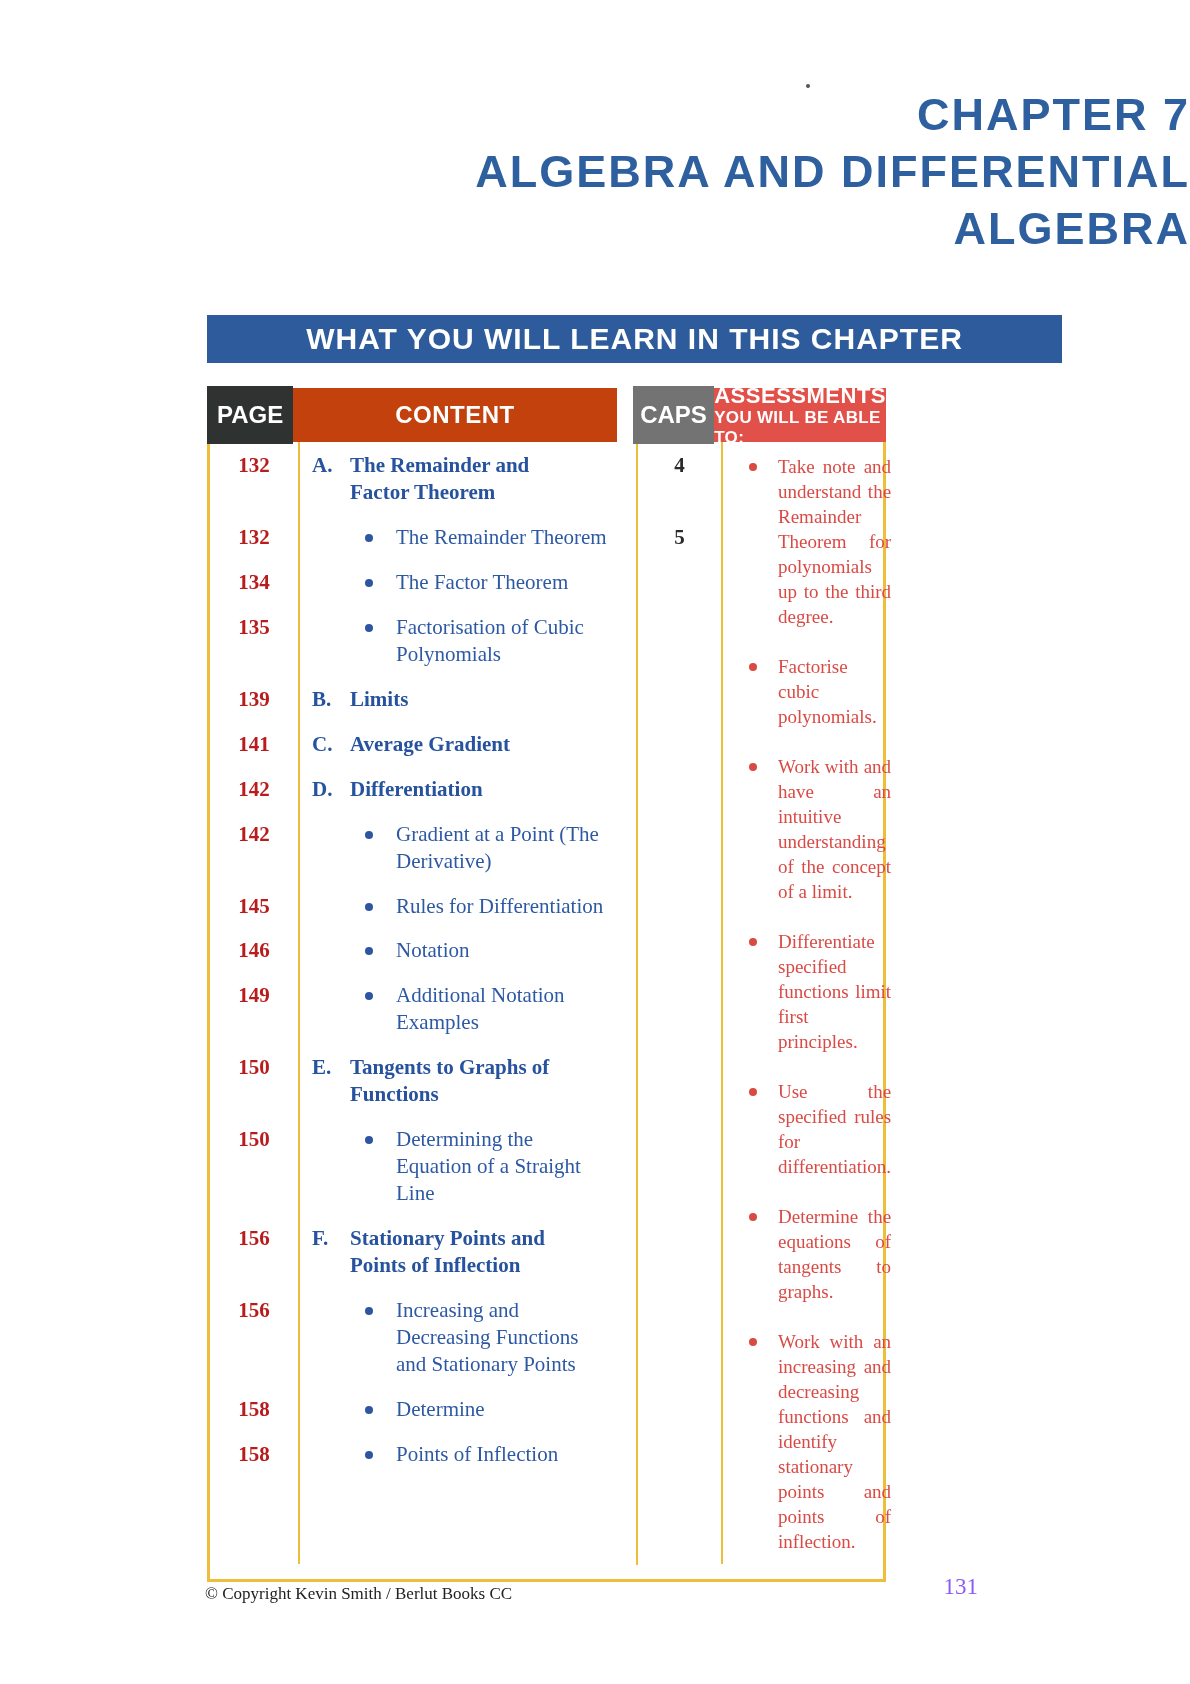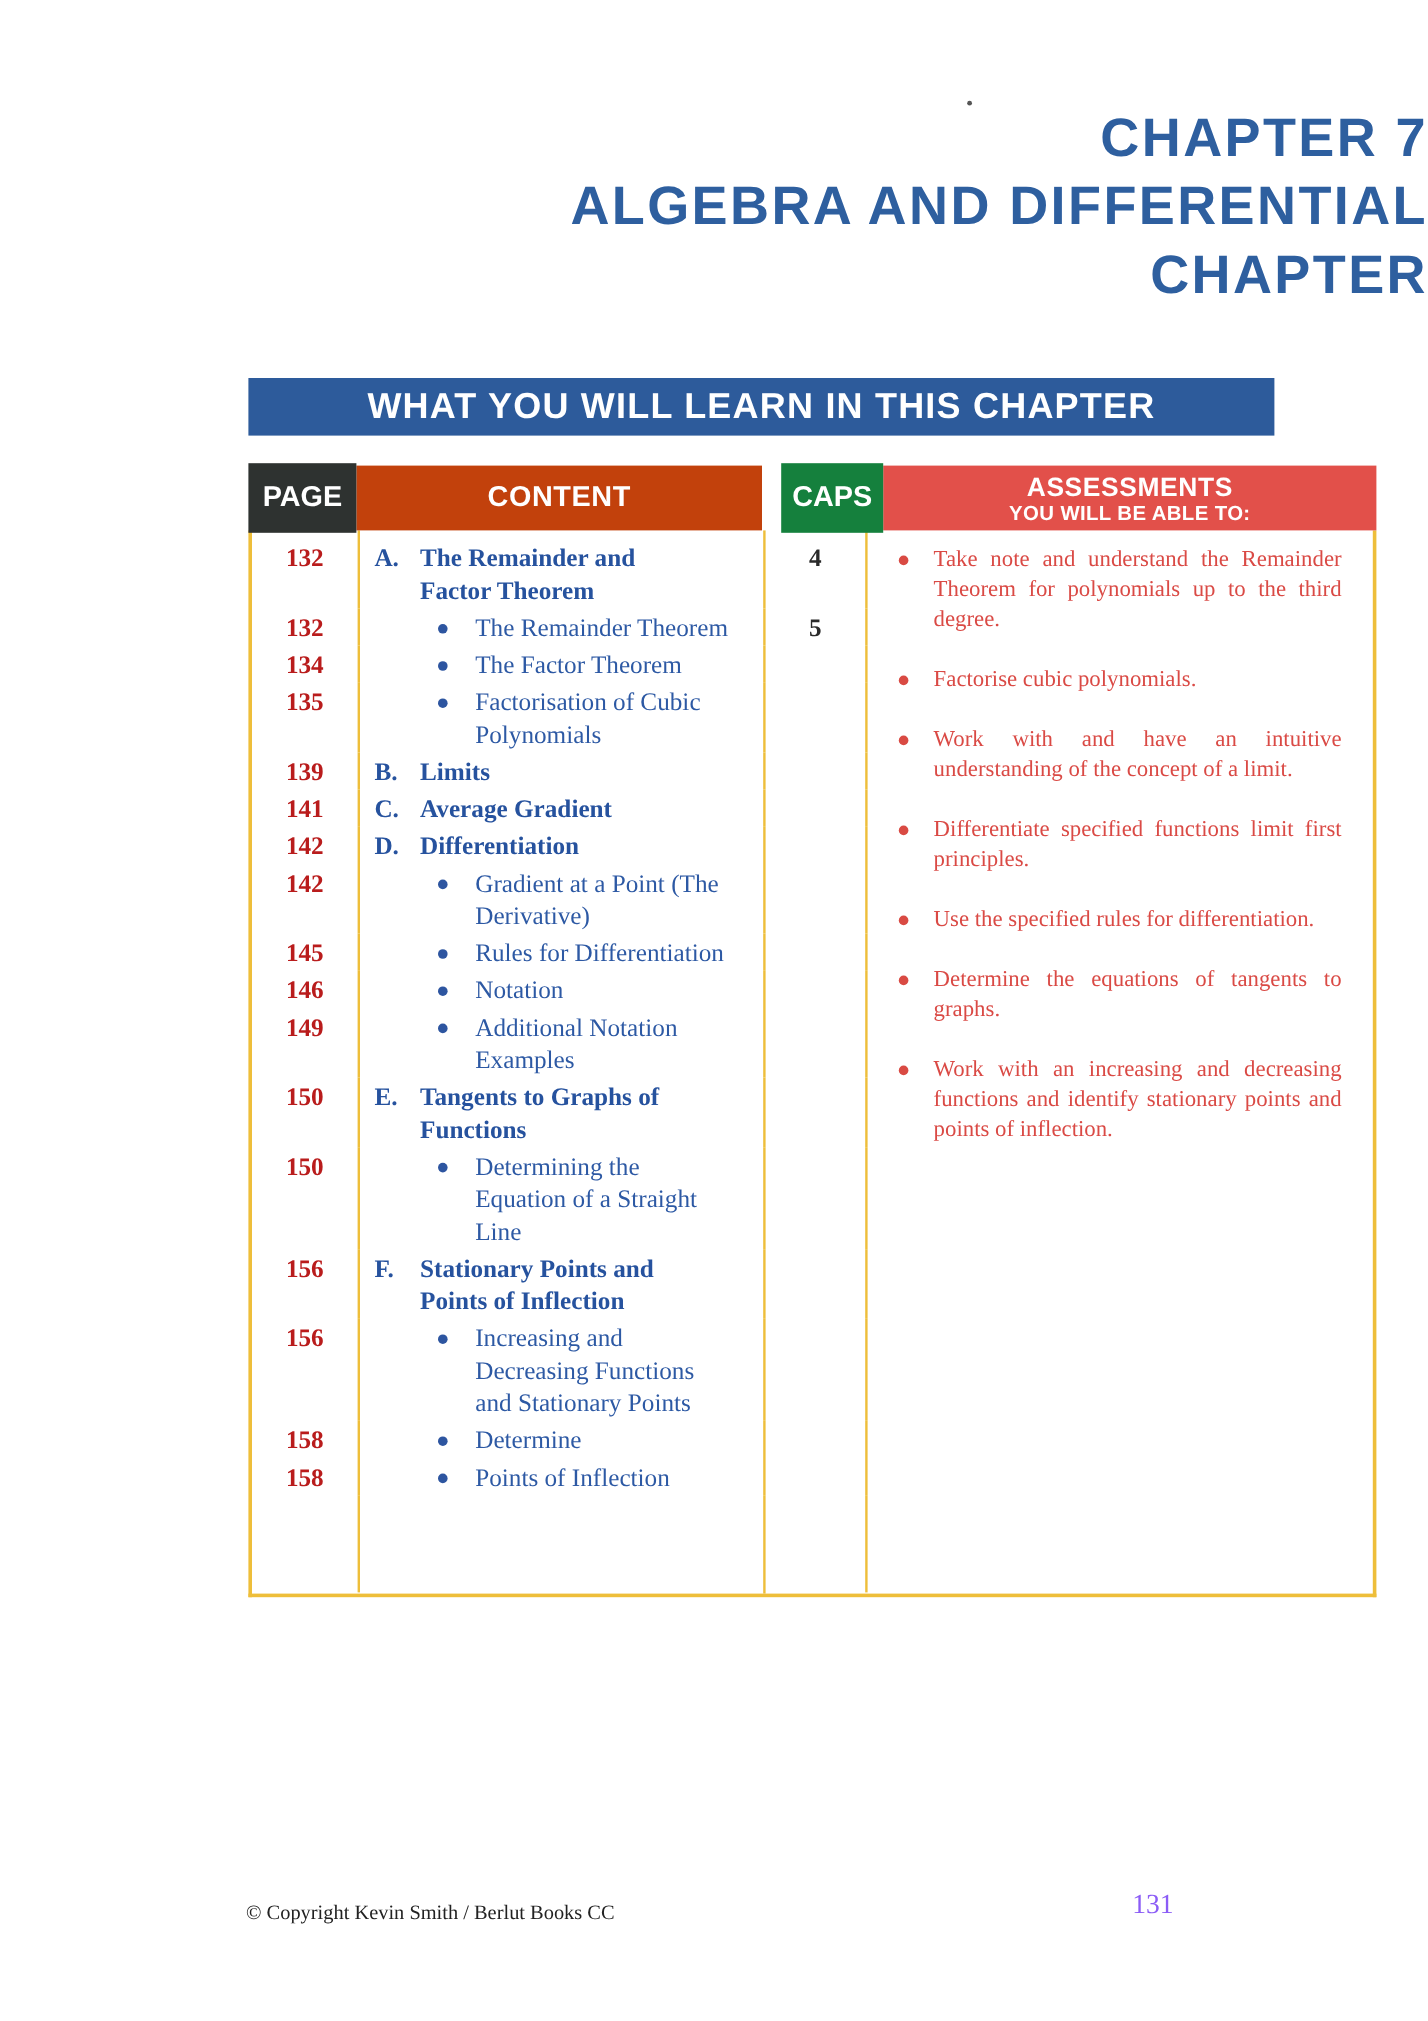--- a/index.html
+++ b/index.html
@@ -6,27 +6,27 @@
   body{width:1190px;height:1684px;position:relative;font-family:"Liberation Serif",serif;overflow:hidden;}
 
   .title{position:absolute;top:86px;left:0;width:1190px;text-align:right;
          font-family:"Liberation Sans",sans-serif;font-weight:bold;color:#2e5f9f;
          font-size:45px;line-height:57px;letter-spacing:2px;}
 
   .banner{position:absolute;top:315px;left:207px;width:855px;height:48px;background:#2d5b9b;
           color:#ffffff;font-family:"Liberation Sans",sans-serif;font-weight:bold;
           font-size:30px;line-height:48px;text-align:center;letter-spacing:1px;}
 
-  .toc{position:absolute;top:388px;left:207px;width:940px;}
+  .toc{position:absolute;top:388px;left:207px;width:679px;}
   .thead{display:flex;height:54px;position:relative;}
   .th{color:#fff;font-family:"Liberation Sans",sans-serif;font-weight:bold;
       display:flex;flex-direction:column;align-items:center;justify-content:center;}
   .th-page{width:90px;background:#2e3230;font-size:24px;margin-top:-2px;margin-bottom:-2px;z-index:2;}
   .th-content{width:338px;background:#c2410c;font-size:24px;letter-spacing:.5px;}
-  .th-caps{width:85px;background:#15803d;font-size:24px;margin-top:-2px;margin-bottom:-2px;z-index:2;margin-left:16px;}
+  .th-caps{width:85px;background:#737373;font-size:24px;margin-top:-2px;margin-bottom:-2px;z-index:2;margin-left:16px;}
   .th-assess{flex:1;background:#e2504a;line-height:1.15;}
   .th-assess .l1{font-size:22px;letter-spacing:.5px;}
   .th-assess .l2{font-size:17px;letter-spacing:.3px;}
 
   .tbody{display:grid;grid-template-columns:90px 338px 85px 1fr;
          border-left:3px solid #eebe3a;border-right:3px solid #eebe3a;border-bottom:3px solid #eebe3a;
          background:#fff;}
   .trow{display:contents;}
   .c-page{border-right:2px solid #eebe3a;text-align:center;font-weight:bold;color:#b91c1c;
           font-size:21px;line-height:27px;padding-top:3px;}
@@ -51,21 +51,21 @@
   .artifact-dot{position:absolute;left:806px;top:84px;width:4px;height:4px;border-radius:50%;background:#555;}
 </style>
 </head>
 <body>
 
 <div class="artifact-dot"></div>
 
 <div class="title">
   <div>CHAPTER 7</div>
   <div>ALGEBRA AND DIFFERENTIAL</div>
-  <div>CHAPTER</div>
+  <div>ALGEBRA</div>
 </div>
 
 <div class="banner">WHAT YOU WILL LEARN IN THIS CHAPTER</div>
 
 <div class="toc">
   <div class="thead">
     <div class="th th-page">PAGE</div>
     <div class="th th-content">CONTENT</div>
     <div class="th th-caps">CAPS</div>
     <div class="th th-assess">

